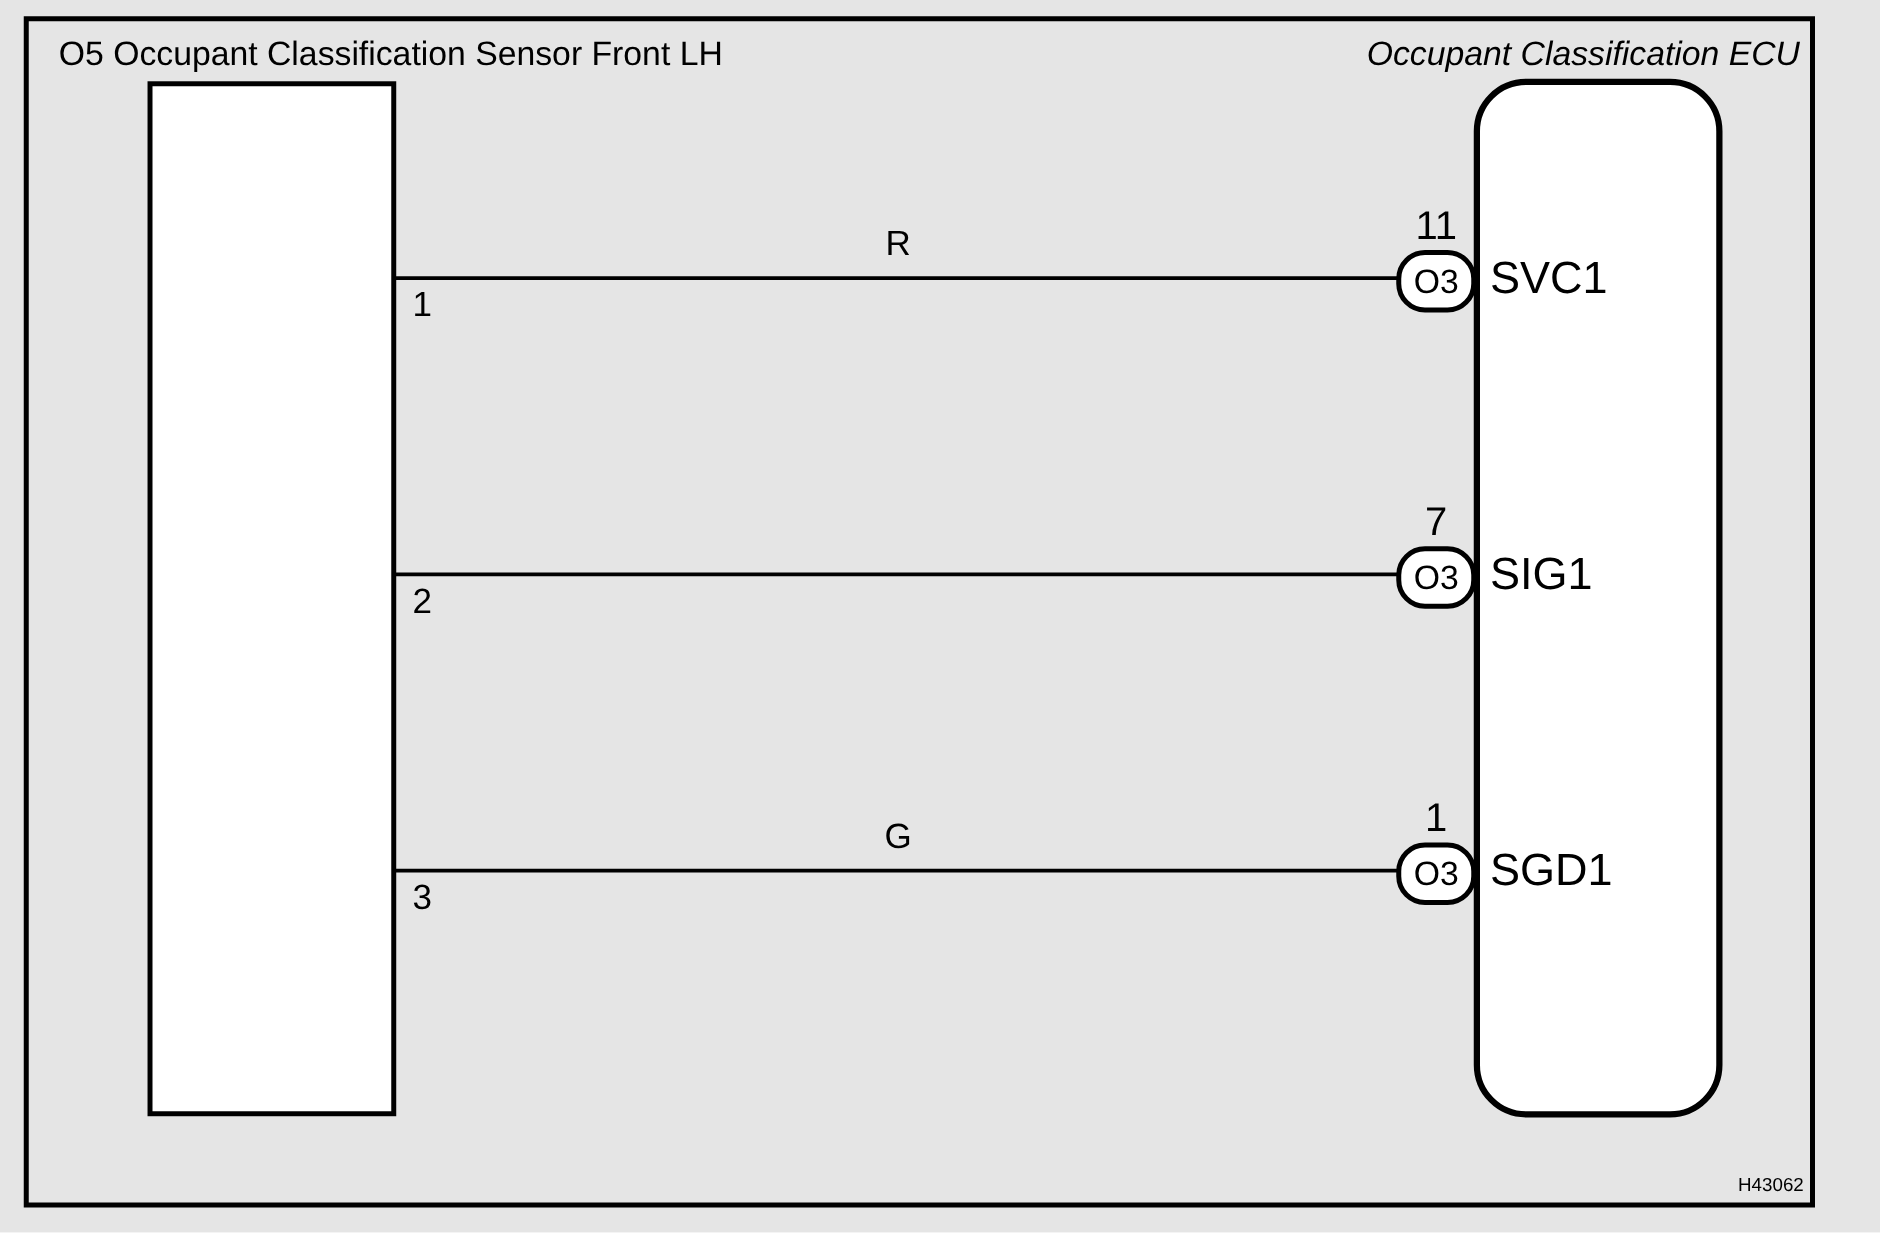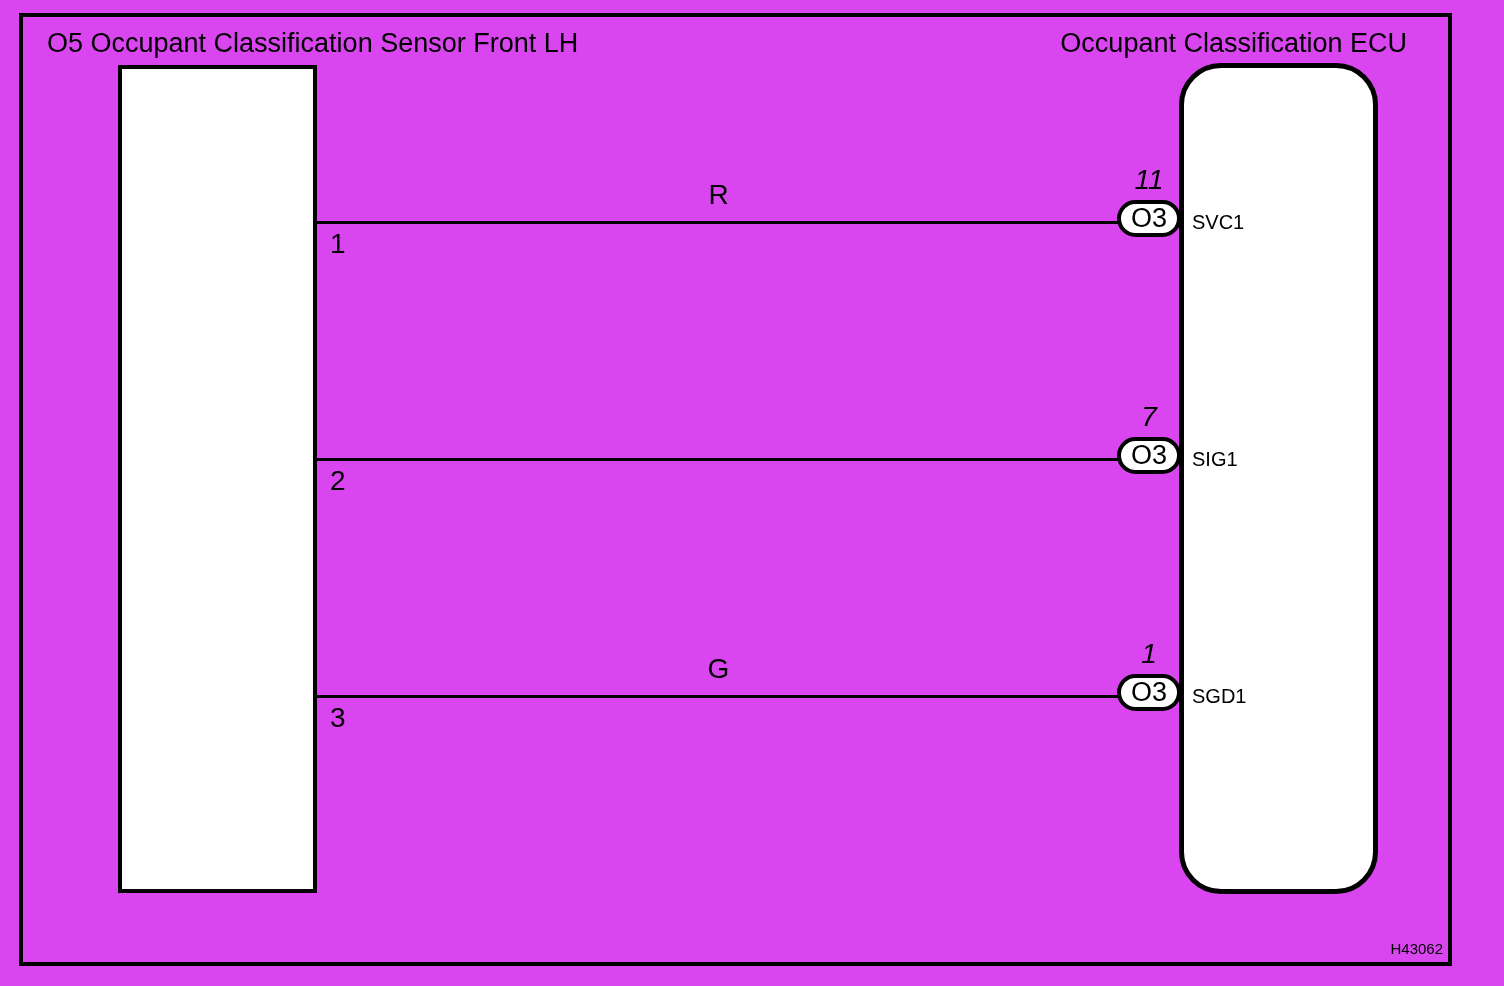--- a/index.html
+++ b/index.html
@@ -1,41 +1,41 @@
 <!DOCTYPE html>
 <html><head>
 <meta charset="utf-8">
 <style>
   html, body { margin: 0; padding: 0; background: #ffffff; }
   .canvas {
     position: relative;
     width: 1504px;
     height: 986px;
-    background: #d946ef;
+    background: #e5e5e5;
     color: #000000;
     font-family: "Liberation Sans", sans-serif;
     overflow: hidden;
   }
   .frame {
     position: absolute;
     left: 19px; top: 13px;
     width: 1433px; height: 953px;
     border: 4px solid #000;
     box-sizing: border-box;
   }
   .title {
     position: absolute;
     top: 28px;
     font-size: 27px;
     line-height: 30px;
     white-space: nowrap;
     z-index: 2;
   }
   .title-left { left: 47px; }
-  .title-right { right: 97px; }
+  .title-right { right: 64px; font-style: italic; }
   .component-box {
     position: absolute;
     box-sizing: border-box;
     border: 4px solid #000;
     background: #ffffff;
     z-index: 1;
   }
   .left-box { left: 118px; top: 65px; width: 199px; height: 828px; }
   .ecu-box  { left: 1179px; top: 63px; width: 199px; height: 831px; border-width: 5px; border-radius: 42px; }
   .conn { position: absolute; left: 0; width: 1504px; height: 122px; z-index: 2; }
@@ -58,38 +58,38 @@
   .pin-left {
     position: absolute;
     left: 330px; top: 66px;
     font-size: 28px; line-height: 32px;
   }
   .pin-right {
     position: absolute;
     left: 1117px; top: 2px;
     width: 64px;
     text-align: center;
-    font-size: 28px; line-height: 32px; font-style: italic;
+    font-size: 32px; line-height: 32px;
   }
   .oval {
     position: absolute;
     left: 1117px; top: 38px;
-    width: 64px; height: 37px;
+    width: 64px; height: 50px;
     box-sizing: border-box;
     border: 4px solid #000;
     border-radius: 23px;
     background: #ffffff;
     display: flex; align-items: center; justify-content: center;
     font-size: 27px;
     z-index: 3;
   }
   .terminal {
     position: absolute;
     left: 1192px; top: 44px;
-    font-size: 20px; line-height: 32px;
+    font-size: 36px; line-height: 32px;
     white-space: nowrap;
   }
   .figure-code {
     position: absolute;
     right: 61px; top: 938px;
     font-size: 15px; line-height: 22px;
     z-index: 2;
   }
 </style>
 </head>

